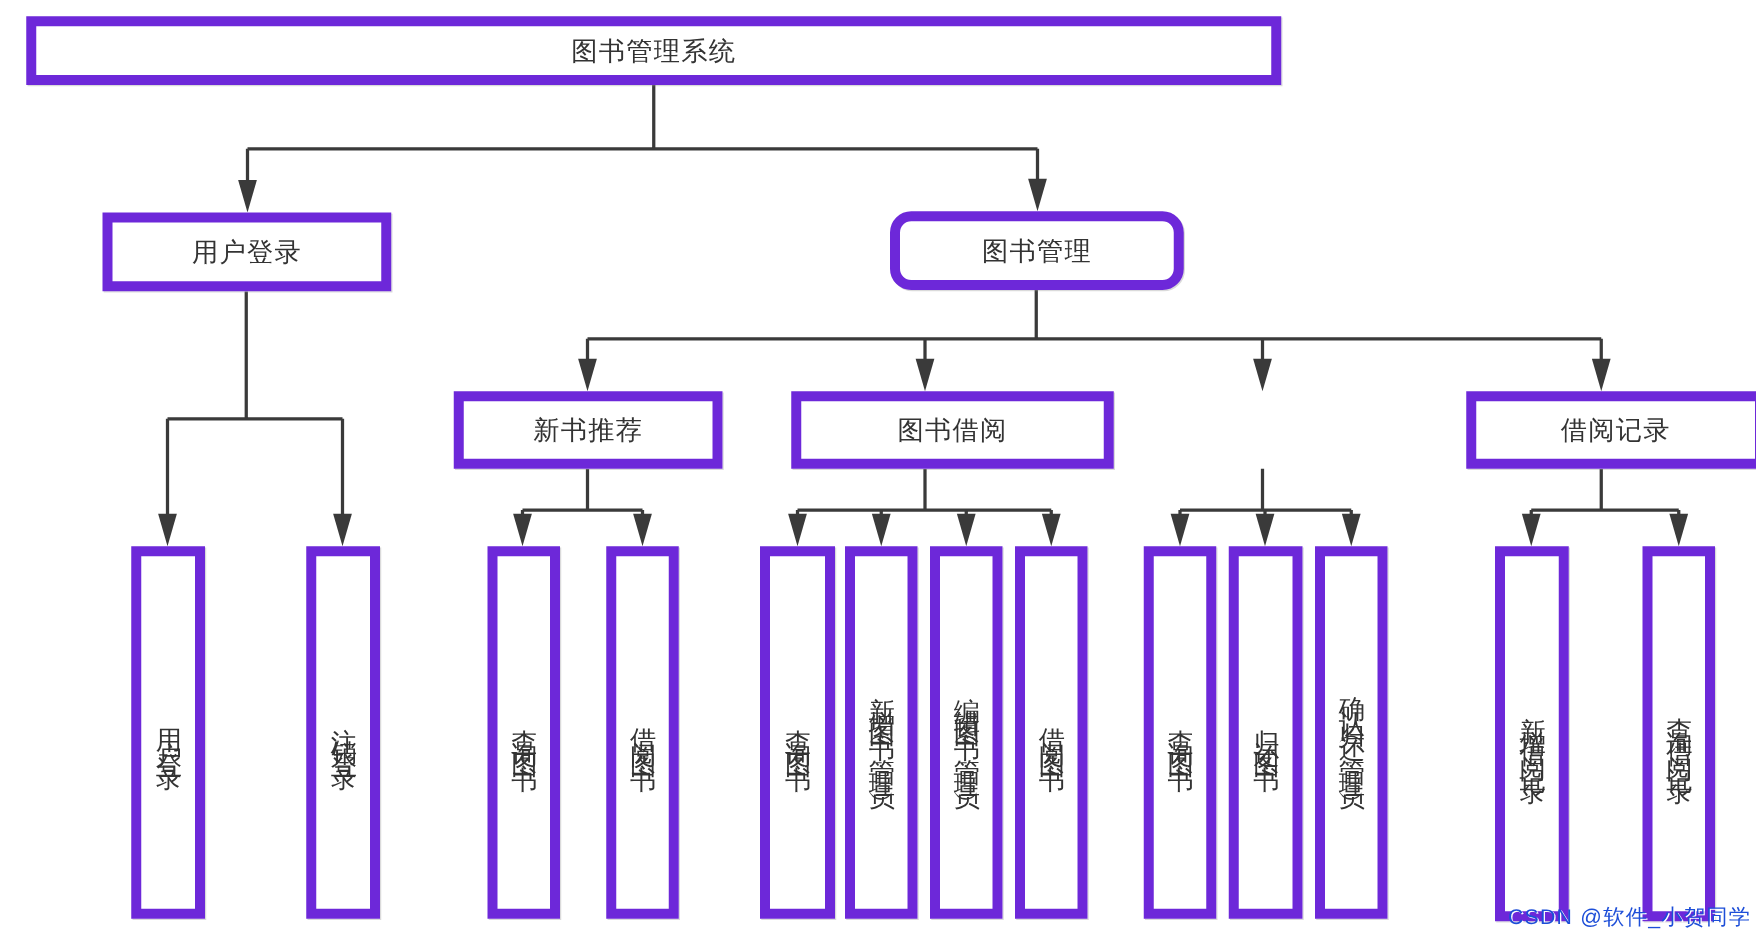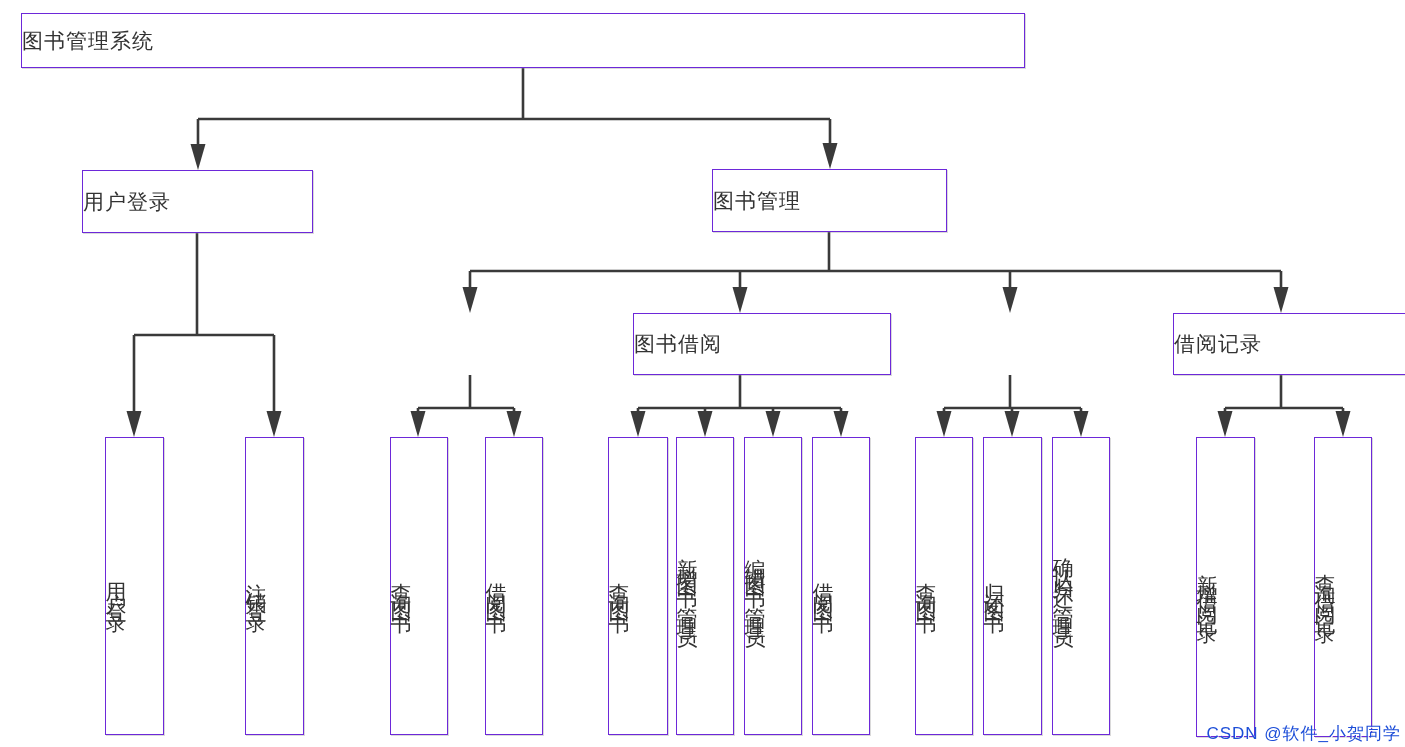--- a/index.html
+++ b/index.html
@@ -14,25 +14,25 @@
   }
   #connectors {
     position: absolute;
     left: 0; top: 0;
     width: 1405px; height: 747px;
     pointer-events: none;
   }
   .box {
     position: absolute;
     background: #ffffff;
-    border: 1px solid #6d28d9;
+    border: 8px solid #6d28d9;
     box-sizing: border-box;
     display: flex;
     align-items: center;
-    justify-content: flex-start;
+    justify-content: center;
     font-size: 21px;
     color: #333333;
     box-shadow: 1px 1px 0 rgba(150,150,150,0.35);
   }
   .box.h span {
     white-space: nowrap;
     letter-spacing: 1px;
   }
   .box.v span {
     writing-mode: vertical-rl;
@@ -96,24 +96,27 @@
     </g>
   </svg>
 
   <div class="box h" style="left:21px; top:13px; width:1004px; height:55px;">
     <span>图书管理系统</span>
   </div>
 
   <div class="box h" style="left:82px; top:170px; width:231px; height:63px;">
     <span>用户登录</span>
   </div>
-  <div class="box h" style="left:712px; top:169px; width:235px; height:63px;">
+  <div class="box h" style="left:712px; top:169px; width:235px; height:63px;border-radius:17px;">
     <span>图书管理</span>
   </div>
 
+  <div class="box h" style="left:363px; top:313px; width:215px; height:62px;">
+    <span>新书推荐</span>
+  </div>
   <div class="box h" style="left:633px; top:313px; width:258px; height:62px;">
     <span>图书借阅</span>
   </div>
   <div class="box h" style="left:1173px; top:313px; width:239px; height:62px;">
     <span>借阅记录</span>
   </div>
 
   <div class="box v" style="left:105px; top:437px; width:59px; height:298px;">
     <span>用户登录</span>
   </div>

